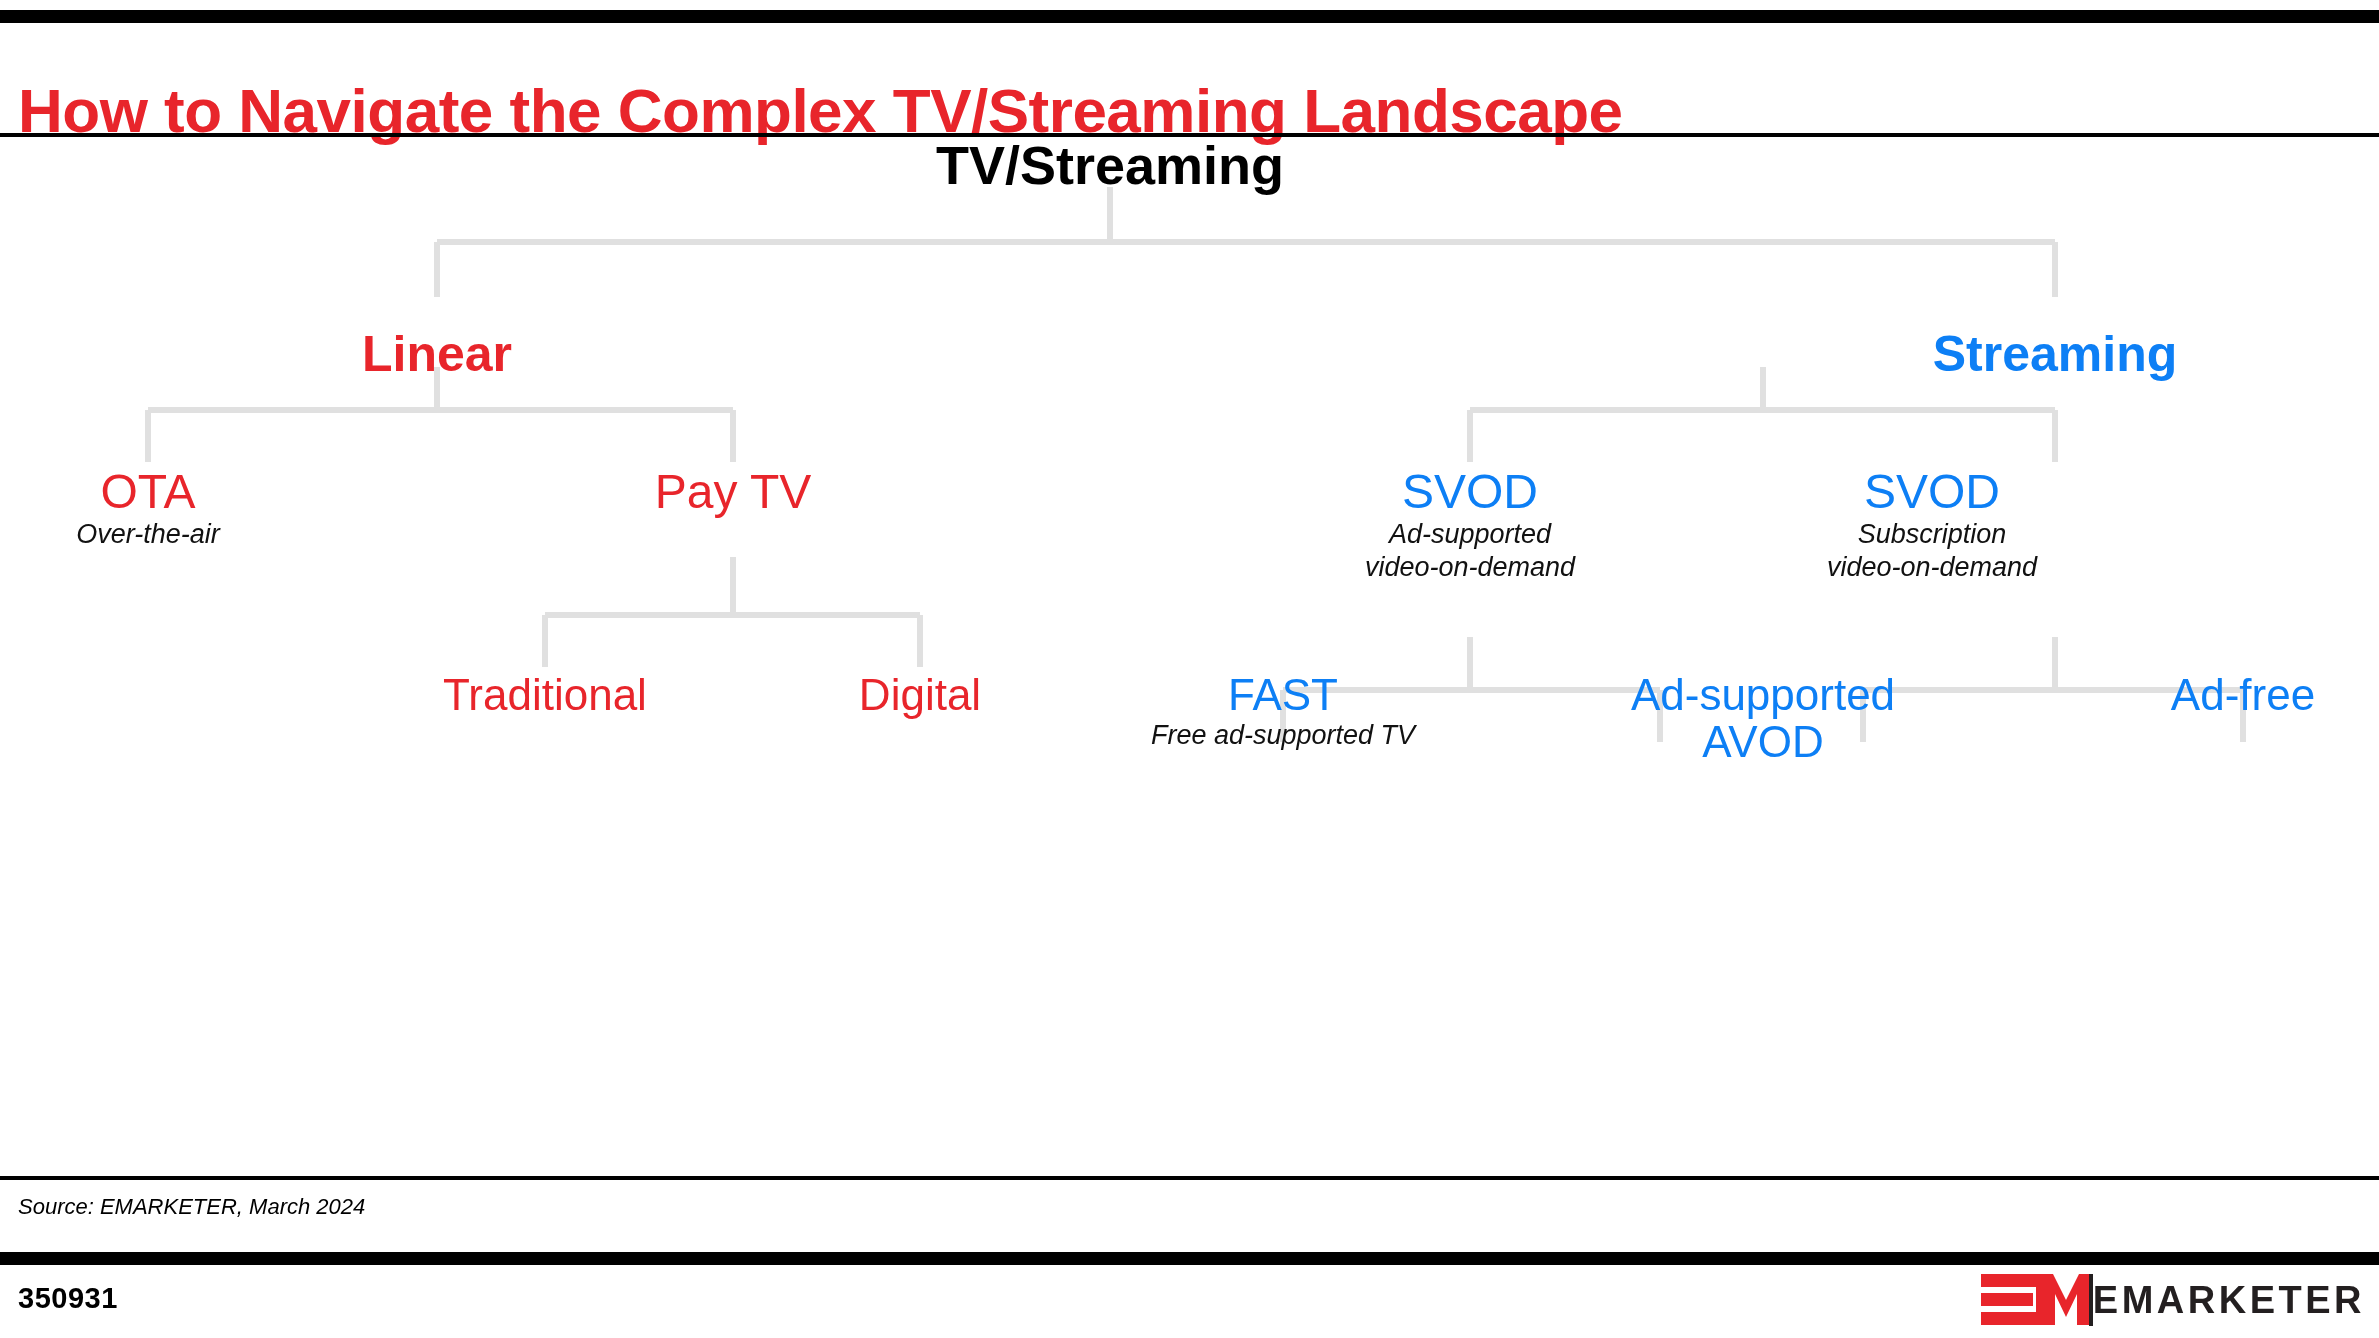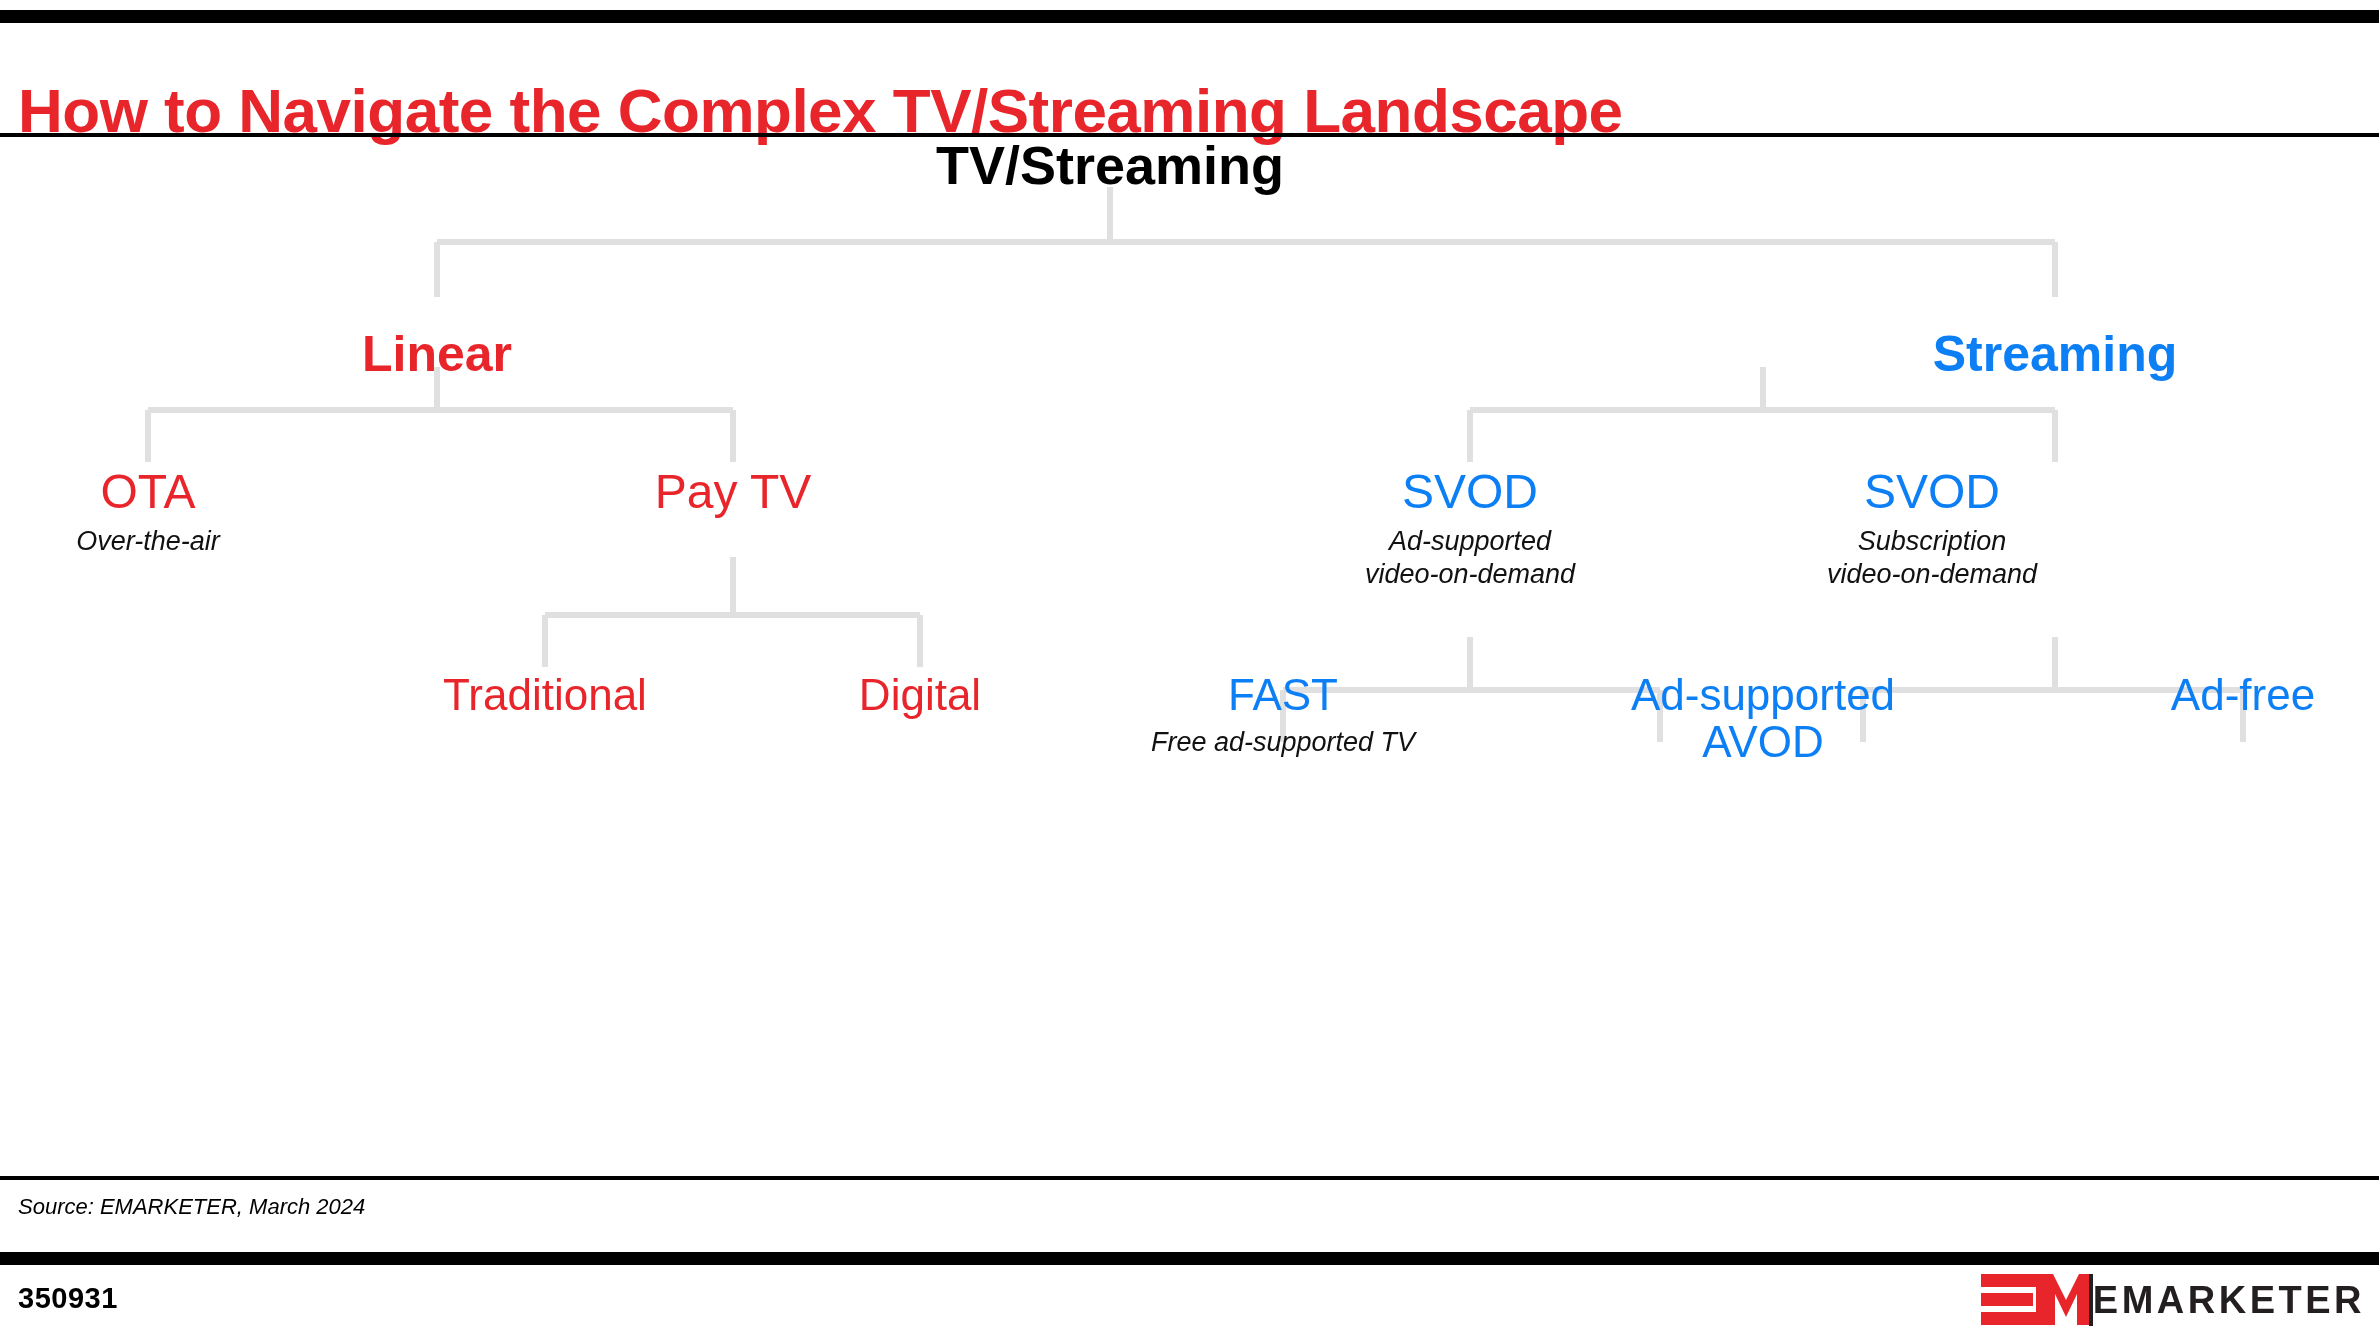--- a/index.html
+++ b/index.html
@@ -79,21 +79,20 @@
   }
   .node.wrap { white-space: normal; }
 
   .node-label { display: block; }
   .node-sub {
     display: block;
     font-style: italic;
     font-size: 27px;
     color: #111111;
     line-height: 1.22;
-    margin-top: 7px;
     white-space: nowrap;
   }
 
   .lvl0 .node-label {
     font-size: 54px;
     font-weight: bold;
     color: #000000;
   }
   .lvl1 .node-label {
     font-size: 50px;

